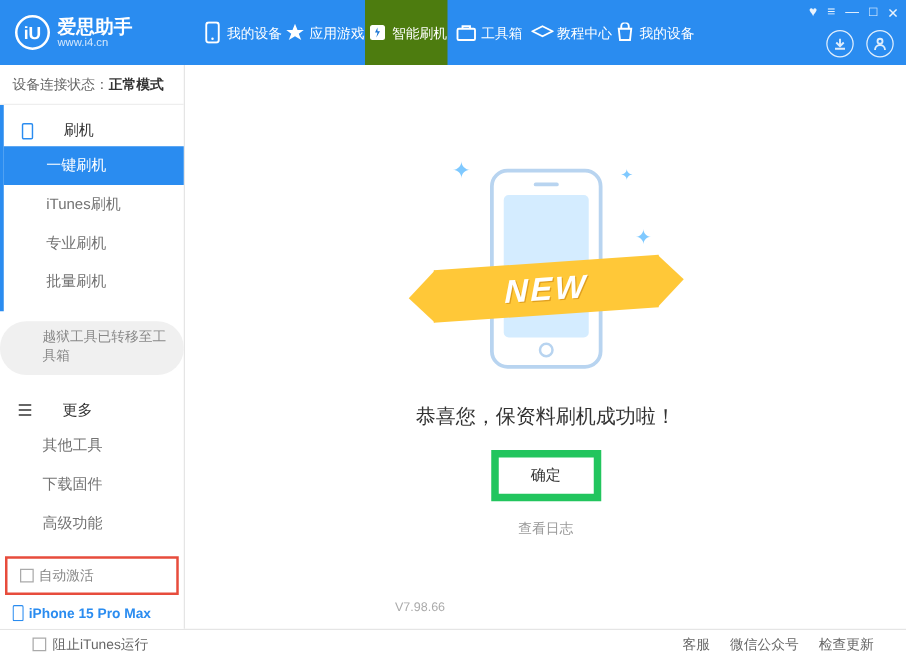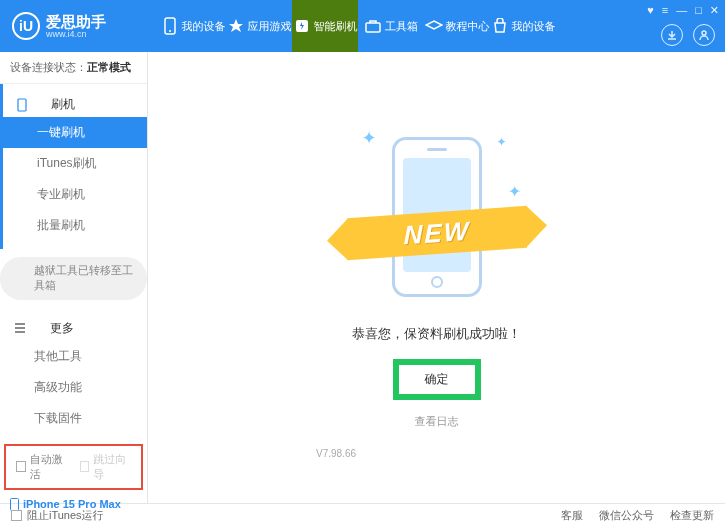--- a/index.html
+++ b/index.html
@@ -42,27 +42,27 @@
 .phone-home { position: absolute; bottom: 6px; left: 50%; transform: translateX(-50%); width: 12px; height: 12px; border: 2px solid #b8d4f0; border-radius: 50%; }
 .ribbon { position: absolute; left: 10px; right: 10px; top: 85px; height: 42px; background: #ffc838; transform: skewY(-4deg); display: flex; align-items: center; justify-content: center; }
 .ribbon::before, .ribbon::after { content: ''; position: absolute; width: 0; height: 0; border: 21px solid transparent; }
 .ribbon::before { left: -20px; border-right-color: #ffc838; border-left-width: 0; }
 .ribbon::after { right: -20px; border-left-color: #ffc838; border-right-width: 0; }
 .ribbon-text { color: #fff; font-weight: 900; font-size: 26px; letter-spacing: 2px; font-style: italic; text-shadow: 1px 1px 0 #e0a020; }
 .star { position: absolute; color: #7fc9ff; }
 .star1 { left: 25px; top: 0; font-size: 18px; }
 .star2 { right: 30px; top: 8px; font-size: 12px; }
 .star3 { right: 15px; top: 55px; font-size: 16px; }
-.success-msg { font-size: 13px; color: #333; margin-bottom: 16px; }
+.success-msg { font-size: 16px; color: #333; margin-bottom: 16px; }
 .ok-btn { padding: 6px 26px; border: 6px solid #22c55e; background: #fff; font-size: 12px; cursor: pointer; color: #333; }
 .log-link { margin-top: 14px; font-size: 11px; color: #999; cursor: pointer; }
-.footer { height: 24px; border-top: 1px solid #e5e5e5; display: flex; align-items: center; padding: 0 11px; font-size: 11px; color: #666; justify-content: space-between; }
+.footer { height: 24px; border-top: 1px solid #e5e5e5; display: flex; align-items: center; padding: 0 26px; font-size: 11px; color: #666; justify-content: space-between; }
 .footer-left { display: flex; align-items: center; gap: 5px; }
 .footer-right { display: flex; gap: 16px; }
-.version { position: absolute; left: 168px; bottom: 44px; font-size: 10px; color: #aaa; margin-top: 36px; }
+.version { position: absolute; left: 168px; bottom: 11px; font-size: 10px; color: #aaa; margin-top: 36px; }
 svg { display: block; }
 </style>
 </head>
 <body>
 
 <div class="header">
   <div class="logo-area">
     <div class="logo-circle">iU</div>
     <div>
       <div class="logo-text">爱思助手</div>
@@ -169,32 +169,28 @@
     <div class="side-section">
       <div class="side-header">
         <span>
             <svg width="12" height="10" viewBox="0 0 12 10">
               <path d="M1 1 L11 1 M1 5 L11 5 M1 9 L11 9" stroke="#666" stroke-width="1.5"></path>
             </svg>
           </span>
         <span>更多</span>
       </div>
       <div class="side-item">其他工具</div>
+      <div class="side-item">下载固件</div>
       <div class="side-item">高级功能</div>
-      <div class="side-item">下载固件</div>
     </div>
     <div style="flex:1"></div>
     <div class="checkbox-row">
       <label class="chk">
           <span class="chk-box"></span>
           <span>自动激活</span>
-        </label>
-      <label class="chk disabled">
-          <span class="chk-box" style="border-color:#ddd"></span>
-          <span>跳过向导</span>
         </label>
     </div>
     <div class="device-info">
       <div class="device-name">
         <span>
             <svg width="9" height="13" viewBox="0 0 9 13">
               <rect x="0.5" y="0.5" width="8" height="12" rx="1" fill="none" stroke="#2a8cf0" stroke-width="1"></rect>
             </svg>
           </span>
         <span>iPhone 15 Pro Max</span>

